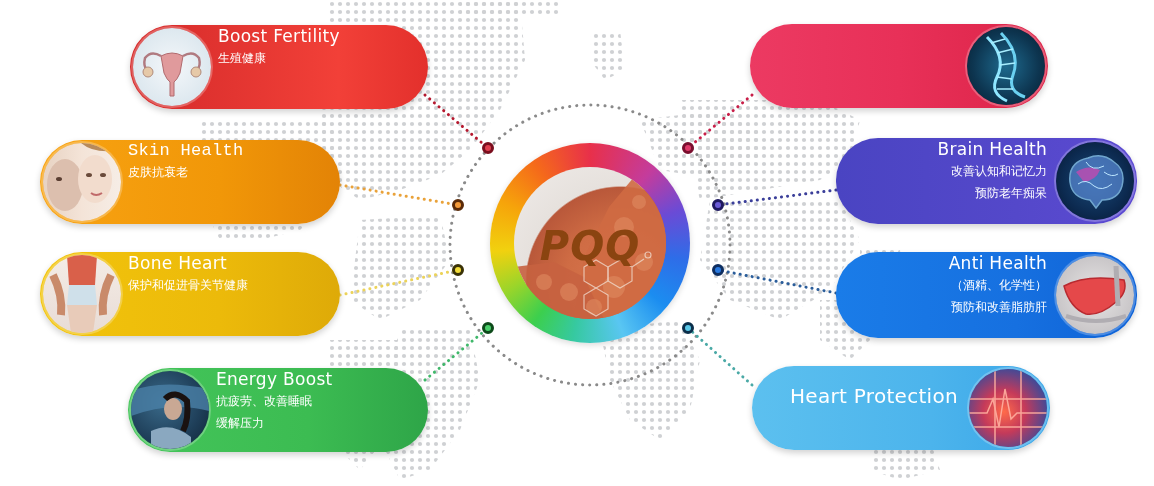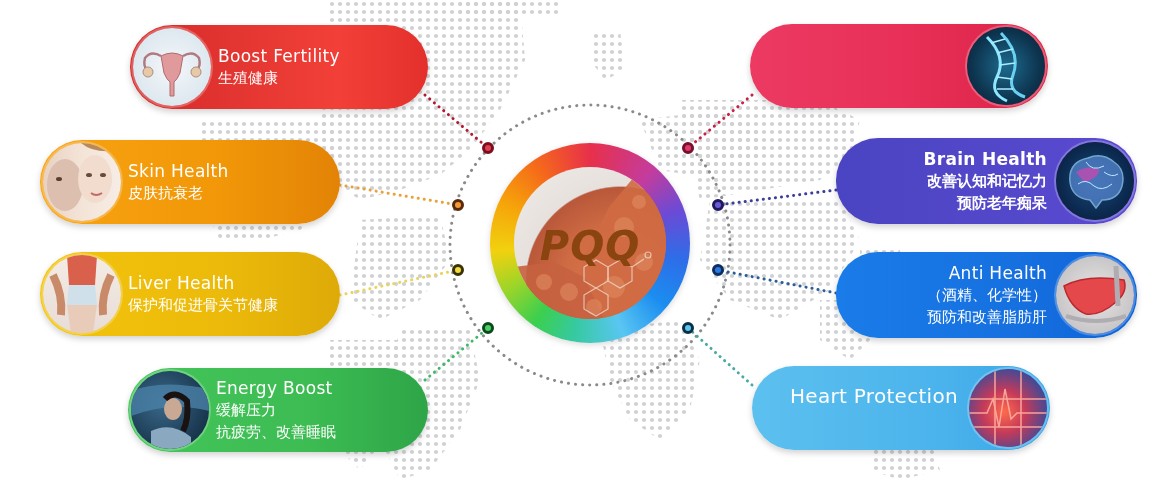--- a/index.html
+++ b/index.html
@@ -17,26 +17,26 @@
     color:#fff; box-sizing:border-box;
   }
   .pill .photo {
     position:absolute; top:3px; width:78px; height:78px; border-radius:50%;
     overflow:hidden; box-shadow:0 0 0 2px rgba(255,255,255,0.25);
   }
   .pill.left .photo { left:3px; }
   .pill.right .photo { right:3px; }
   .pill .text {
     position:absolute; top:0; bottom:0; display:flex; flex-direction:column;
-    justify-content:center; line-height:22px;
+    justify-content:flex-start; line-height:22px;
   }
   .pill.left .text { left:88px; text-align:left; }
   .pill.right .text { right:90px; text-align:right; }
   .pill .en { font-size:17px; letter-spacing:0.3px; }
-  .pill .zh { font-size:15px; }
+  .pill .zh { font-size:12px; }
   .pill .en.big { font-size:20px; }
 
   .node {
     position:absolute; width:12px; height:12px; border-radius:50%;
     box-sizing:border-box; border:3px solid #222; transform:translate(-50%,-50%);
   }
   .ring {
     position:absolute; left:490px; top:143px; width:200px; height:200px; border-radius:50%;
     background: conic-gradient(from 0deg, #e8304a 0deg, #c43c9c 40deg, #6a4bd6 70deg, #2e6de8 100deg, #1b8df0 130deg, #59c6f2 160deg, #36c9a0 190deg, #3ccf4e 215deg, #9ad52a 240deg, #f1d10f 265deg, #f6a40a 295deg, #f56a1a 325deg, #e8304a 360deg);
     box-shadow:0 2px 6px rgba(0,0,0,0.15);
@@ -146,21 +146,21 @@
       <circle cx="15" cy="44" r="5" fill="#e6c9a8" stroke="#b08a7a"></circle>
       <circle cx="63" cy="44" r="5" fill="#e6c9a8" stroke="#b08a7a"></circle>
     </svg>
   </div>
   <div class="text">
     <span class="en">Boost Fertility</span>
     <span class="zh">生殖健康</span>
   </div>
 </div>
 
-<div class="pill left" style="left:40px;top:140px;width:300px;background:linear-gradient(90deg,#f8a312,#f19708 60%,#e38306);">
+<div class="pill left" style="left:40px;top:140px;width:300px;background:linear-gradient(90deg,#f8a312,#f19708 60%,#e38306);font-family:Liberation Mono, monospace;">
   <div class="photo" style="background:linear-gradient(90deg,#e7d2c2 0%,#f4e4d8 50%,#f6ede6 100%);">
     <svg viewBox="0 0 78 78" width="78" height="78">
       <ellipse cx="22" cy="42" rx="18" ry="26" fill="#dcbfae"></ellipse>
       <ellipse cx="52" cy="36" rx="17" ry="24" fill="#f2dccd"></ellipse>
       <path d="M38 0 Q50 10 70 8 L78 0 Z" fill="#b88a5a"></path>
       <ellipse cx="46" cy="32" rx="3" ry="2" fill="#6a4a3a"></ellipse>
       <ellipse cx="60" cy="32" rx="3" ry="2" fill="#6a4a3a"></ellipse>
       <path d="M48 50 Q53 54 59 50" stroke="#c06a6a" stroke-width="2" fill="none"></path>
       <ellipse cx="16" cy="36" rx="3" ry="2" fill="#5a3e32"></ellipse>
     </svg>
@@ -175,58 +175,58 @@
   <div class="photo" style="background:linear-gradient(180deg,#f4ece6 0%,#e8dcd6 100%);">
     <svg viewBox="0 0 78 78" width="78" height="78">
       <path d="M24 0 L54 0 L52 30 L26 30 Z" fill="#d9604a"></path>
       <path d="M26 30 L52 30 L54 50 L24 50 Z" fill="#cfe0ea"></path>
       <path d="M24 50 L54 50 L50 78 L28 78 Z" fill="#e8cbb9"></path>
       <path d="M10 20 Q20 40 18 60" stroke="#c98a6a" stroke-width="8" fill="none"></path>
       <path d="M68 20 Q58 40 60 60" stroke="#c98a6a" stroke-width="8" fill="none"></path>
     </svg>
   </div>
   <div class="text">
-    <span class="en">Liver Health</span>
+    <span class="en">Bone Heart</span>
     <span class="zh">保护和促进骨关节健康</span>
   </div>
 </div>
 
 <div class="pill left" style="left:128px;top:368px;width:300px;background:linear-gradient(90deg,#44c55a,#3cbc52 60%,#2ea548);">
   <div class="photo" style="background:radial-gradient(circle at 40% 40%,#3a6a8a 0%,#1e3e58 60%,#0f2233 100%);">
     <svg viewBox="0 0 78 78" width="78" height="78">
       <path d="M0 20 Q30 8 78 18 L78 40 Q40 30 0 45 Z" fill="#4a7fa6" opacity="0.8"></path>
       <ellipse cx="42" cy="38" rx="9" ry="11" fill="#c9a894"></ellipse>
       <path d="M34 28 Q44 18 56 30 Q58 48 52 60" stroke="#1a1210" stroke-width="6" fill="none"></path>
       <path d="M20 60 Q40 50 60 66 L60 78 L20 78 Z" fill="#8aa8c0"></path>
     </svg>
   </div>
   <div class="text">
     <span class="en">Energy Boost</span>
+    <span class="zh">抗疲劳、改善睡眠</span>
     <span class="zh">缓解压力</span>
-    <span class="zh">抗疲劳、改善睡眠</span>
   </div>
 </div>
 
 <div class="pill right" style="left:750px;top:24px;width:298px;background:linear-gradient(90deg,#ec3a62,#e83058 50%,#dc2448);">
   <div class="photo" style="background:radial-gradient(circle at 50% 50%,#1e6a8e 0%,#0d3550 60%,#061c2c 100%);">
     <svg viewBox="0 0 78 78" width="78" height="78">
       <path d="M20 10 Q40 30 30 50 Q22 66 40 74" stroke="#8fe6ff" stroke-width="3" fill="none"></path>
       <path d="M34 6 Q54 26 46 48 Q40 64 58 70" stroke="#6ad0f0" stroke-width="3" fill="none"></path>
       <g stroke="#a8eeff" stroke-width="1.5">
         <line x1="24" y1="16" x2="38" y2="12"></line>
           <line x1="30" y1="26" x2="46" y2="22"></line>
         <line x1="33" y1="38" x2="48" y2="36"></line>
           <line x1="30" y1="50" x2="45" y2="52"></line>
         <line x1="30" y1="62" x2="46" y2="62"></line>
       </g>
     </svg>
   </div>
 </div>
 
-<div class="pill right" style="left:836px;top:138px;width:301px;height:86px;background:linear-gradient(90deg,#4a44c2,#5448ca 60%,#5c4ad2);font-weight:bold;">
+<div class="pill right" style="left:836px;top:138px;width:301px;height:86px;background:linear-gradient(90deg,#4a44c2,#5448ca 60%,#5c4ad2);">
   <div class="photo" style="top:4px;background:radial-gradient(circle,#1a4a7a 0%,#0c2a50 60%,#06162c 100%);">
     <svg viewBox="0 0 78 78" width="78" height="78">
       <path d="M14 40 Q12 20 32 16 Q46 10 58 20 Q70 28 66 44 Q62 58 46 58 L40 66 L34 58 Q16 56 14 40 Z" fill="#5a8ad6" opacity="0.7" stroke="#9ad8ff" stroke-width="1.5"></path>
       <path d="M20 30 Q32 22 44 28 Q40 38 28 40 Z" fill="#c04ab0" opacity="0.8"></path>
       <g fill="none" stroke="#bde6ff" stroke-width="1">
         <path d="M22 42 Q30 36 38 44 Q46 50 56 42"></path>
         <path d="M30 20 Q36 30 48 24"></path>
         <path d="M48 30 Q56 36 62 32"></path>
       </g>
     </svg>

